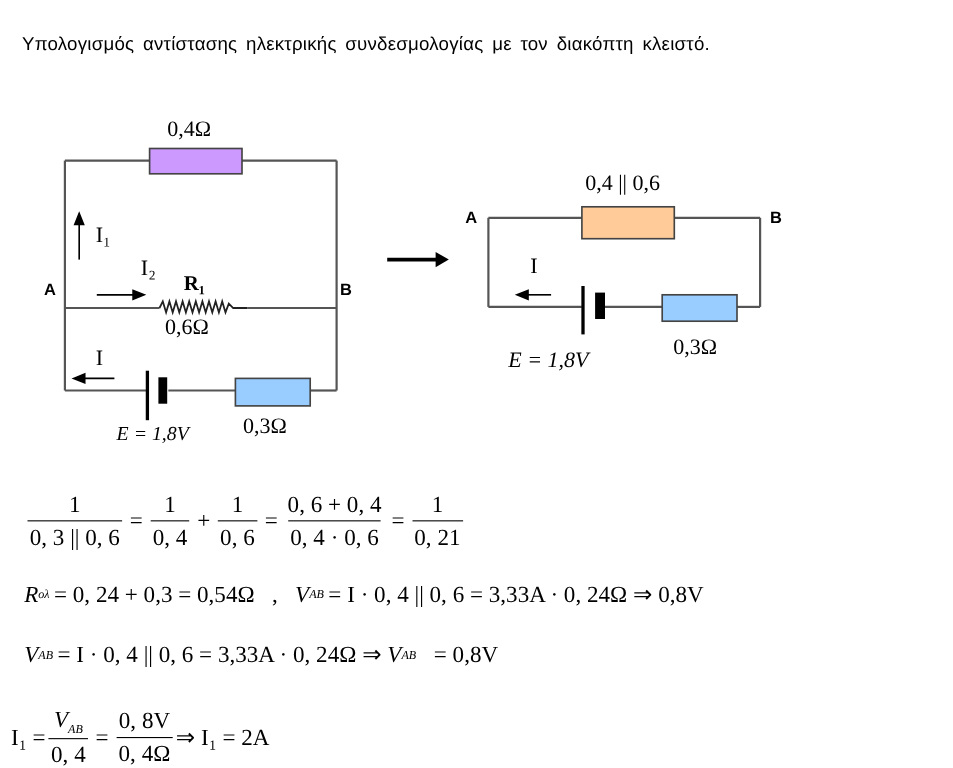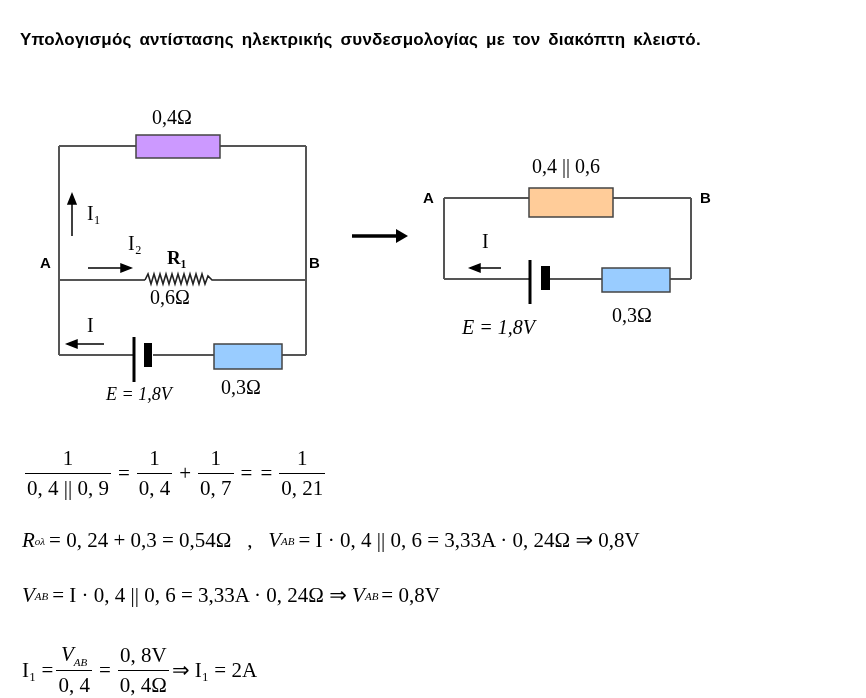--- a/index.html
+++ b/index.html
@@ -1,17 +1,17 @@
 <!DOCTYPE html>
 <html><head>
 <meta charset="utf-8">
 <style>
   html, body { margin:0; padding:0; background:#ffffff; }
   body { width:866px; height:698px; position:relative; overflow:hidden; font-family:"Liberation Serif", serif; color:#000; }
-  .title { position:absolute; left:20px; top:30px; font-family:"Liberation Sans", sans-serif; font-weight:bold; font-size:17px; letter-spacing:0.2px; word-spacing:3px; }
+  .title { position:absolute; left:20px; top:30px; font-family:"Liberation Sans", sans-serif; font-weight:normal; font-size:17px; letter-spacing:0.2px; word-spacing:3px; }
   svg { position:absolute; left:0; top:0; }
   .eq { position:absolute; font-family:"Liberation Serif", serif; font-size:21px; white-space:nowrap; display:flex; align-items:center; }
   .frac { display:inline-flex; flex-direction:column; align-items:center; margin:0 3px; vertical-align:middle; }
   .frac .num { padding:0 2px 2px 2px; }
   .frac .den { border-top:1.5px solid #000; padding:2px 2px 0 2px; }
   .it { font-style:italic; }
   sub { font-size:11px; font-style:italic; }
   .op { margin:0 4px; }
 </style>
 </head>
@@ -88,33 +88,37 @@
     <text x="40" y="268">A</text>
     <text x="309" y="268">B</text>
     <text x="423" y="203">A</text>
     <text x="700" y="203">B</text>
   </g>
 </svg>
 
 <div class="eq" style="left:22px; top:446px;">
   <span class="frac">
       <span class="num">1</span>
-      <span class="den">0, 4 || 0, 9</span>
+      <span class="den">0, 3 || 0, 6</span>
     </span>
   <span class="op">=</span>
   <span class="frac">
       <span class="num">1</span>
       <span class="den">0, 4</span>
     </span>
   <span class="op">+</span>
   <span class="frac">
       <span class="num">1</span>
-      <span class="den">0, 7</span>
+      <span class="den">0, 6</span>
     </span>
   <span class="op">=</span>
+  <span class="frac">
+      <span class="num">0, 6 + 0, 4</span>
+      <span class="den">0, 4 · 0, 6</span>
+    </span>
   <span class="op">=</span>
   <span class="frac">
       <span class="num">1</span>
       <span class="den">0, 21</span>
     </span>
 </div>
 
 <div class="eq" style="left:22px; top:528px;">
   <span class="it">R</span>
     <sub>ολ</sub>
@@ -123,24 +127,24 @@
     <sub>AB</sub>
   <span style="margin-left:4px;">= I · 0, 4 || 0, 6 = 3,33A · 0, 24Ω ⇒ 0,8V</span>
 </div>
 
 <div class="eq" style="left:22px; top:583px;">
   <span class="it">V</span>
     <sub>AB</sub>
   <span style="white-space:pre; margin-left:4px;">= I · 0, 4 || 0, 6 = 3,33A · 0, 24Ω ⇒ </span>
   <span class="it">V</span>
     <sub>AB</sub>
-  <span style="margin-left:3px;">= 0,8V</span>
+  <span style="margin-left:16px;">= 0,8V</span>
 </div>
 
-<div class="eq" style="left:22px; top:642px;">
+<div class="eq" style="left:10px; top:642px;">
   <span>I₁ =</span>
   <span class="frac">
       <span class="num"><span class="it">V</span><sub>AB</sub></span>
       <span class="den">0, 4</span>
     </span>
   <span class="op">=</span>
   <span class="frac">
       <span class="num">0, 8V</span>
       <span class="den">0, 4Ω</span>
     </span>

